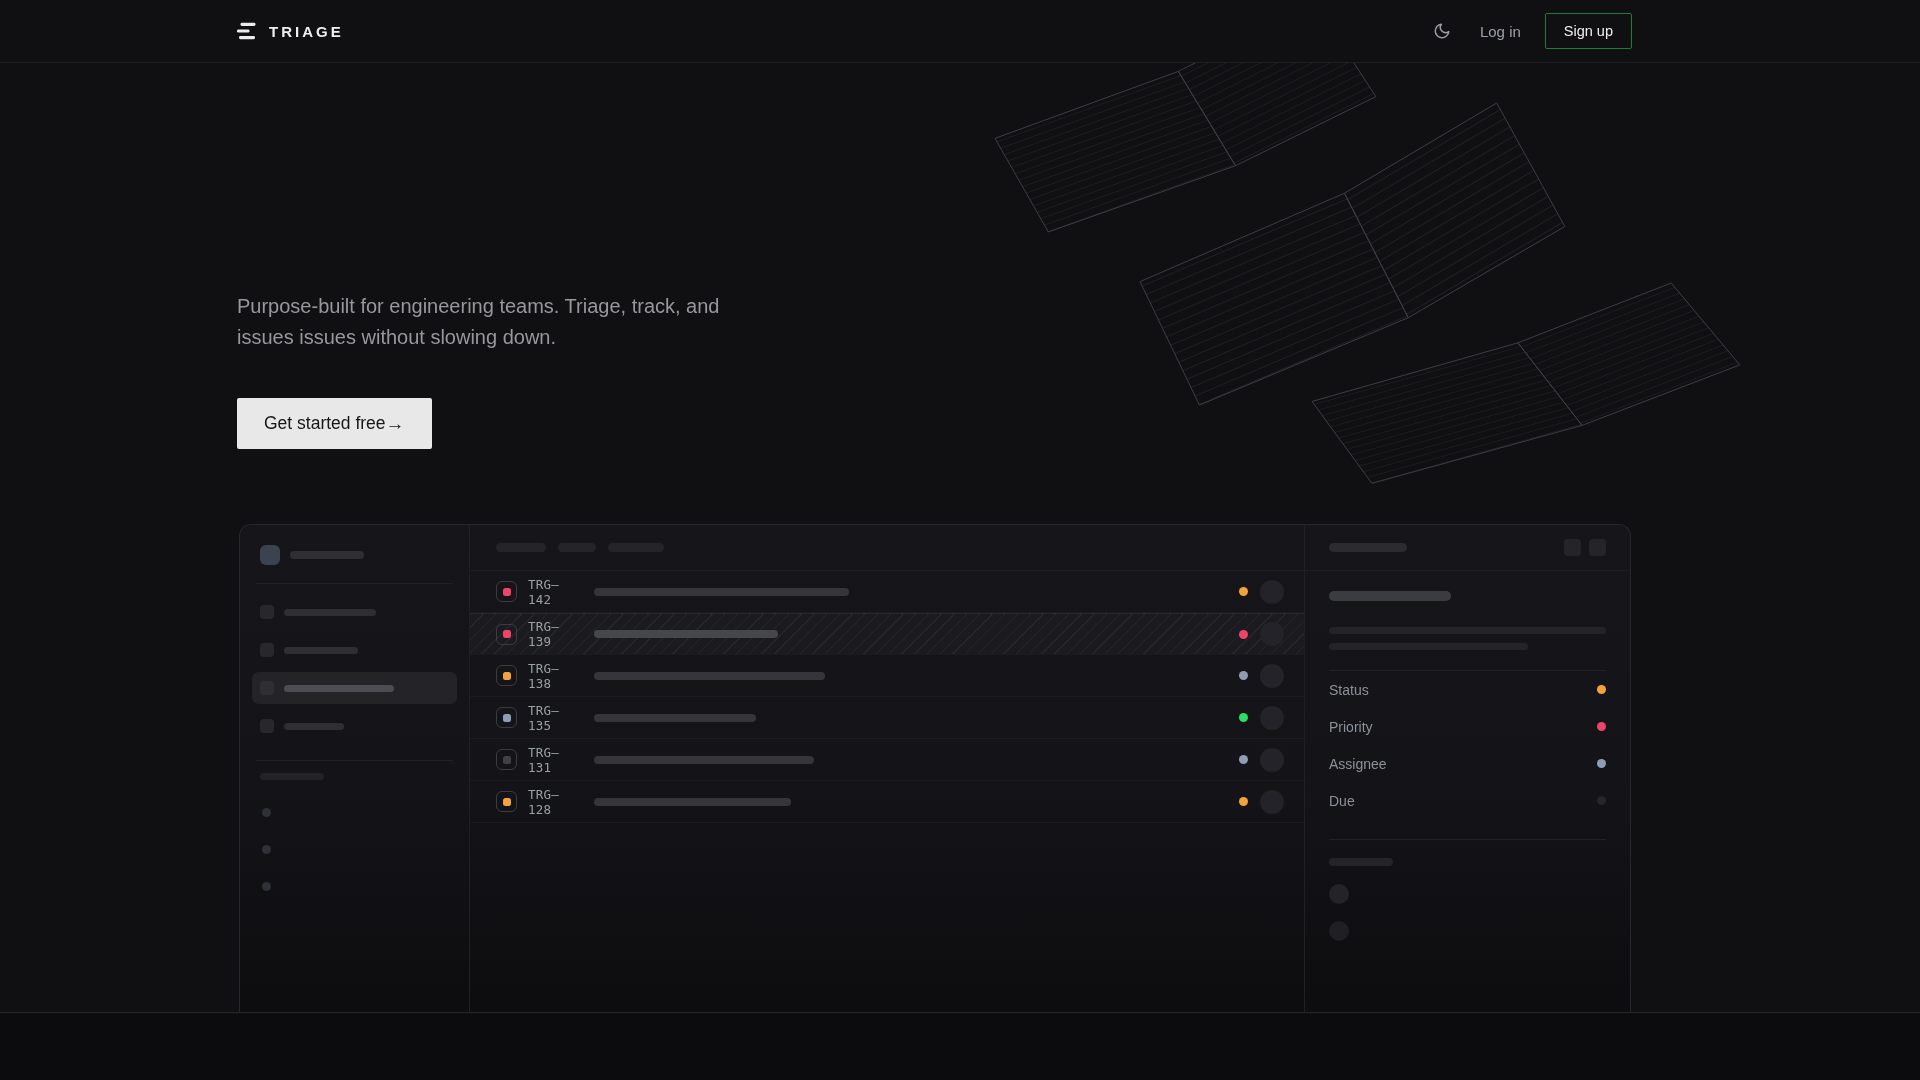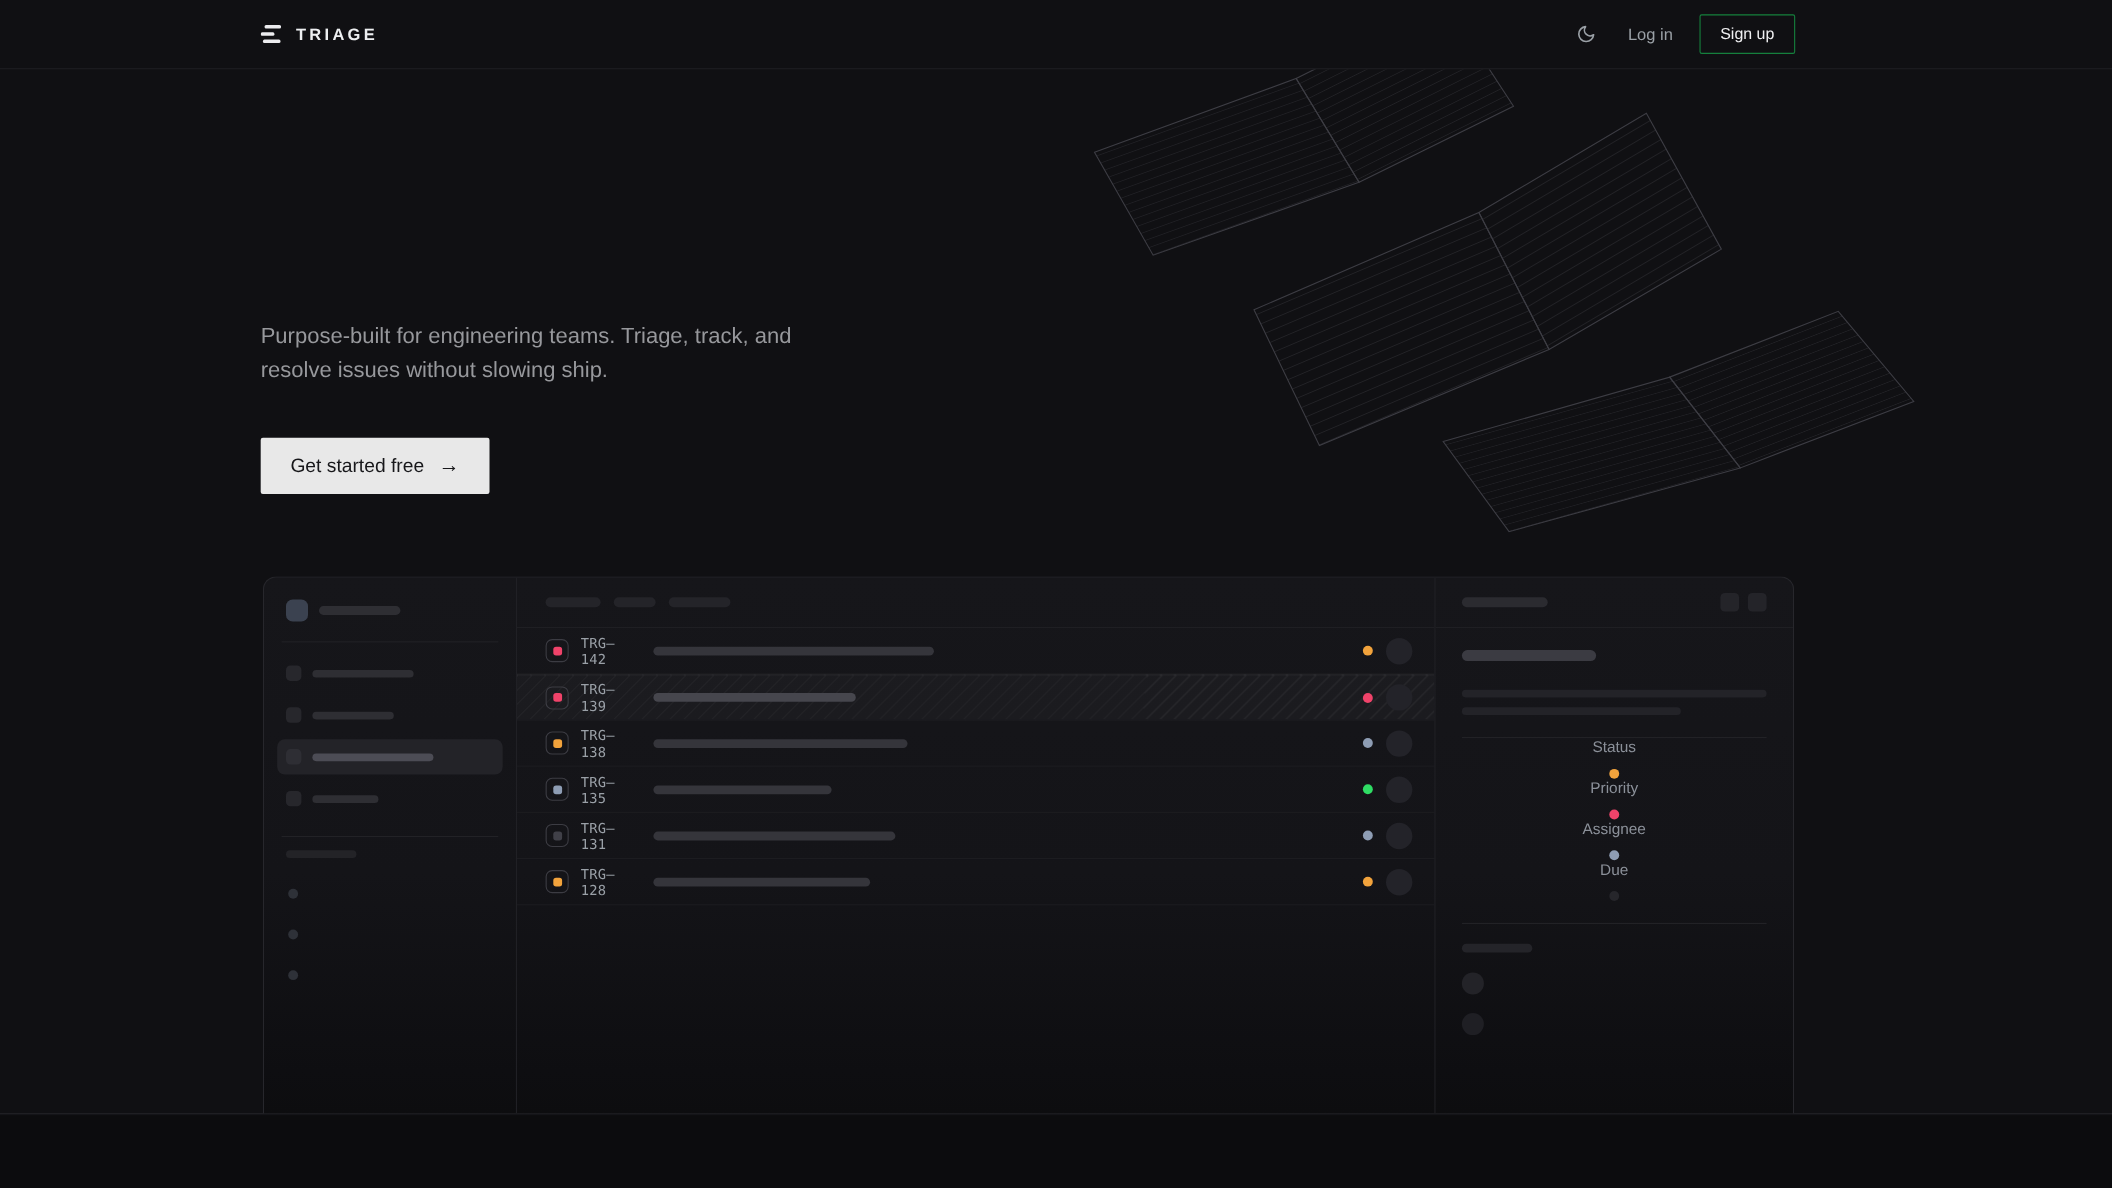--- a/index.html
+++ b/index.html
@@ -52,21 +52,21 @@
   }
   .hero-sub {
     position:absolute; left:237px; top:228px;
     font-size:20px; line-height:31px; color:#97989c;
     white-space:pre-line;
   }
   .cta {
     position:absolute; left:237px; top:335px;
     height:51px; padding:0 27px;
     background:#e8e8e8; color:#17171a;
-    display:inline-flex; align-items:center; gap:13px;
+    display:inline-flex; align-items:center; 
     font-size:17.5px; font-weight:500; border:none; border-radius:2px;
     font-family:"Liberation Sans", sans-serif; cursor:pointer;
   }
   .cta-arrow { font-size:19px; line-height:1; }
 
   
   .mockup {
     position:absolute; left:239px; top:461px; width:1392px; height:489px;
     border:1px solid #27272c; border-bottom:none;
     border-radius:12px 12px 0 0;
@@ -125,21 +125,21 @@
   .panel-header { height:46px; display:flex; align-items:center; padding:0 24px; border-bottom:1px solid #1f1f23; flex-shrink:0; }
   .ph-pill { width:78px; height:9px; background:#2b2b30; border-radius:4.5px; }
   .ph-spacer { flex:1; }
   .ph-square { width:17px; height:17px; border-radius:4px; background:#242429; margin-left:8px; }
   .panel-body { padding:20px 24px; }
   .title-pill { width:122px; height:10px; border-radius:5px; background:#3b3b42; }
   .thin-bar { height:7px; border-radius:3.5px; background:#232328; }
   .thin-bar.b1 { width:100%; margin-top:26px; }
   .thin-bar.b2 { width:72%; margin-top:9px; }
   .panel-divider { height:1px; background:#222226; margin-top:20px; }
-  .field-row { height:37px; display:flex; align-items:center; justify-content:space-between;flex-direction:column; }
+  .field-row { height:37px; display:flex; align-items:center; justify-content:space-between; }
   .field-label { font-size:14px; color:#8b9099; }
   .field-dot { width:9px; height:9px; border-radius:50%; }
   .panel-sec-pill { width:64px; height:8px; border-radius:4px; background:#242429; margin-top:18px; }
   .panel-circle { width:20px; height:20px; border-radius:50%; background:#232328; margin-top:18px; }
   .panel-circle.c2 { background:#1f1f24; margin-top:17px; }
 
   
   .footer { position:absolute; top:1014px; left:0; right:0; height:66px; background:#0c0c0e; }
 </style>
 </head>
@@ -179,21 +179,21 @@
         <polygon points="0,188 141,95 185,226 41,318" fill="url(#hL)" stroke="#3d3d44" stroke-width="1" vector-effect="non-scaling-stroke"></polygon>
         <polygon points="141,95 246,0 293,130 185,226" fill="url(#hR)" stroke="#3d3d44" stroke-width="1" vector-effect="non-scaling-stroke"></polygon>
       </g>
     </defs>
     <use href="#plank" transform="translate(15,-60) scale(1.3,0.72)"></use>
     <use href="#plank" transform="translate(160,40) scale(1.45,0.95)"></use>
     <use href="#plank" transform="translate(332,220) scale(1.46,0.63)"></use>
   </svg>
 
   <p class="hero-sub">Purpose-built for engineering teams. Triage, track, and
-resolve issues without slowing ship.</p>
+issues issues without slowing down.</p>
   <button class="cta">
     <span>Get started free</span>
     <span class="cta-arrow">→</span>
   </button>
 
   <div class="mockup">
 
     <div class="mk-sidebar">
       <div class="ws-row">
         <div class="ws-avatar"></div>

